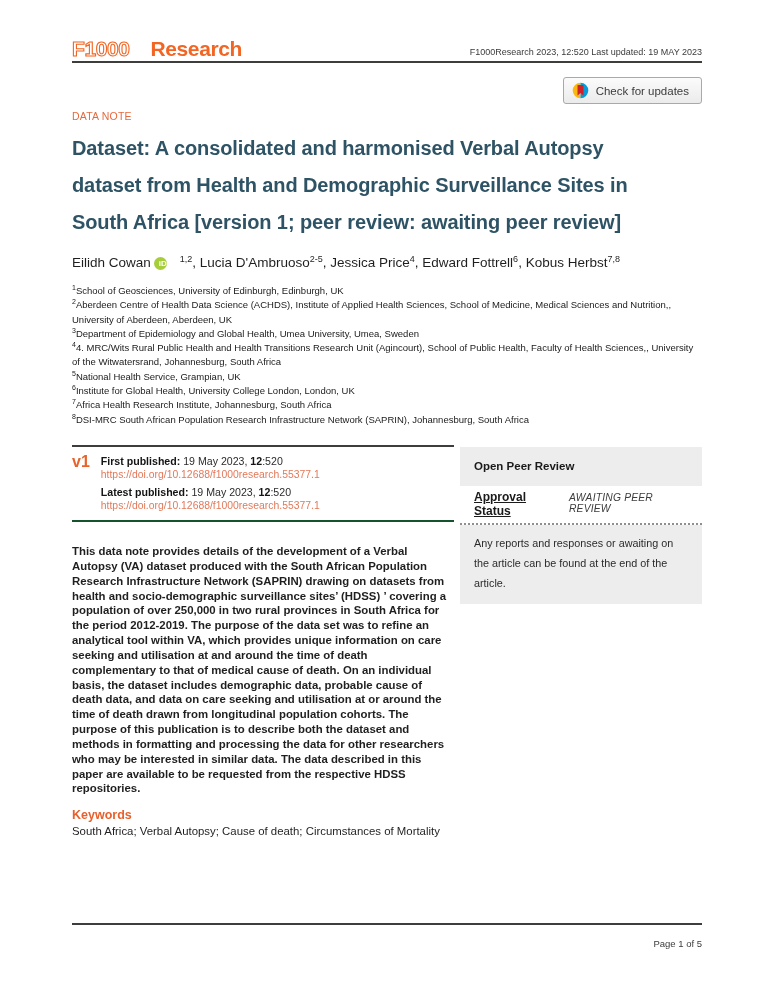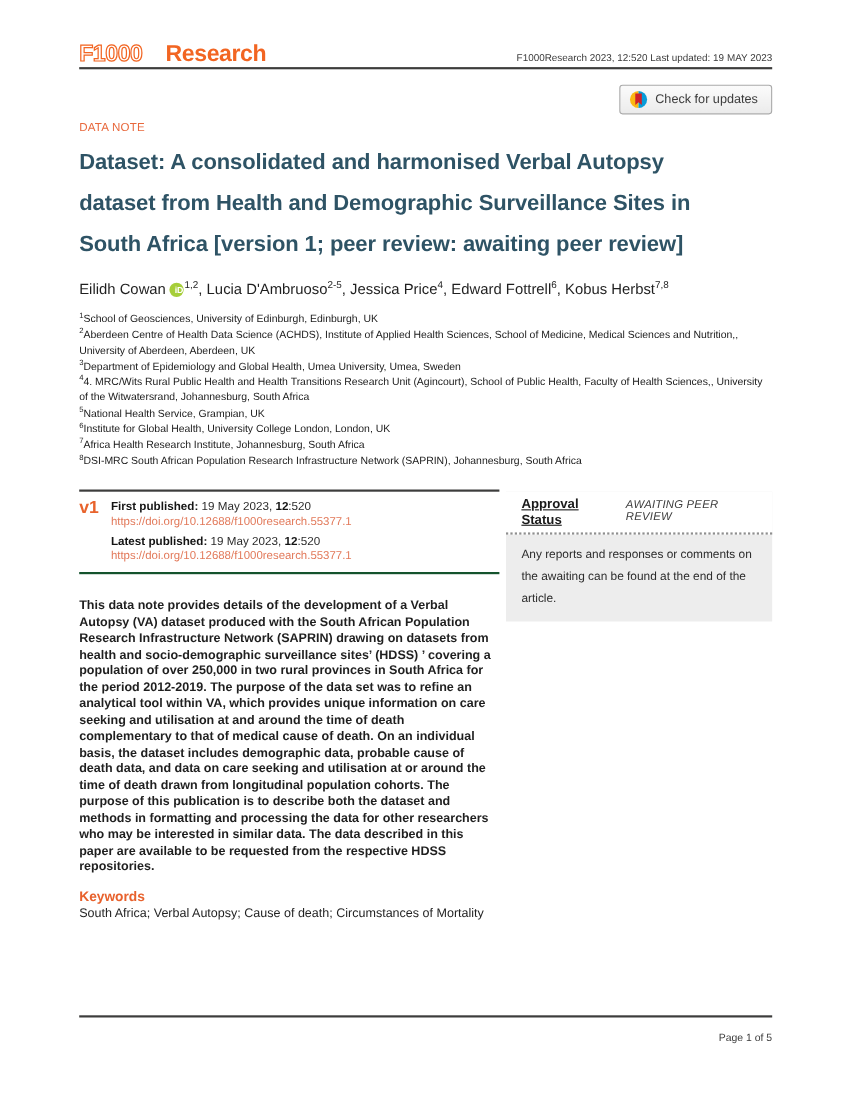--- a/index.html
+++ b/index.html
@@ -18,21 +18,21 @@
   .check-updates{display:inline-flex;align-items:center;gap:7px;background:linear-gradient(#fbfbfb,#ebebeb);
         border:1px solid #a9a9a9;border-radius:3px;padding:4px 12px 4px 8px;font-size:11.5px;color:#3b3b3b;
         font-family:inherit;cursor:pointer;}
 
   .article-type{margin-top:6px;font-size:10.5px;color:#E8683C;letter-spacing:0.2px;}
   .title{margin:8px 0 0;max-width:600px;font-size:20px;line-height:37px;color:#2E5365;font-weight:700;letter-spacing:-0.1px;}
 
   .authors{margin-top:11px;font-size:13.5px;line-height:22px;max-width:560px;color:#1f1f1f;}
   .authors sup{font-size:9px;line-height:0;}
   .orcid{display:inline-block;width:13px;height:13px;border-radius:50%;background:#A6CE39;color:#fff;
-        font-size:8px;font-weight:700;text-align:right;line-height:13px;vertical-align:1px;margin:0 1px 0 3px;cursor:pointer;}
+        font-size:8px;font-weight:700;text-align:right;line-height:13px;vertical-align:1px;margin:0 13px 0 3px;cursor:pointer;}
 
   .affiliations{margin-top:10px;font-size:9.5px;line-height:14.3px;color:#1a1a1a;}
   .affiliations sup{font-size:7px;line-height:0;}
 
   .pub-row{position:relative;margin-top:18px;}
   .left-col{width:382px;}
   .version-block{border-top:2px solid #3D3D3C;border-bottom:2px solid #14532d;padding:7px 0 8px;display:flex;gap:11px;}
   .v1{color:#E8632C;font-weight:700;font-size:16px;line-height:16px;}
   .pub-entry{font-size:10.6px;color:#2b2b2b;line-height:14px;}
   .pub-entry b{color:#141414;}
@@ -120,25 +120,26 @@
         <p>This data note provides details of the development of a Verbal Autopsy (VA) dataset produced with the South African Population Research Infrastructure Network (SAPRIN) drawing on datasets from health and socio-demographic surveillance sites’ (HDSS) ’ covering a population of over 250,000 in two rural provinces in South Africa for the period 2012-2019. The purpose of the data set was to refine an analytical tool within VA, which provides unique information on care seeking and utilisation at and around the time of death complementary to that of medical cause of death. On an individual basis, the dataset includes demographic data, probable cause of death data, and data on care seeking and utilisation at or around the time of death drawn from longitudinal population cohorts. The purpose of this publication is to describe both the dataset and methods in formatting and processing the data for other researchers who may be interested in similar data. The data described in this paper are available to be requested from the respective HDSS repositories.</p>
       </div>
 
       <div class="keywords">
         <h2 class="sect-h">Keywords</h2>
         <p>South Africa; Verbal Autopsy; Cause of death; Circumstances of Mortality</p>
       </div>
     </div>
 
     <aside class="peer-box">
+      <div class="peer-title">Open Peer Review</div>
       <div class="approval-strip">
         <span class="approval-label">Approval Status</span>
         <span class="approval-value">AWAITING PEER REVIEW</span>
       </div>
-      <p class="peer-note">Any reports and responses or comments on the awaiting can be found at the end of the article.</p>
+      <p class="peer-note">Any reports and responses or awaiting on the article can be found at the end of the article.</p>
     </aside>
   </div>
 
   <div class="pfooter">
     <div class="hrule"></div>
     <div class="page-num">Page 1 of 5</div>
   </div>
 
 </div>
 

